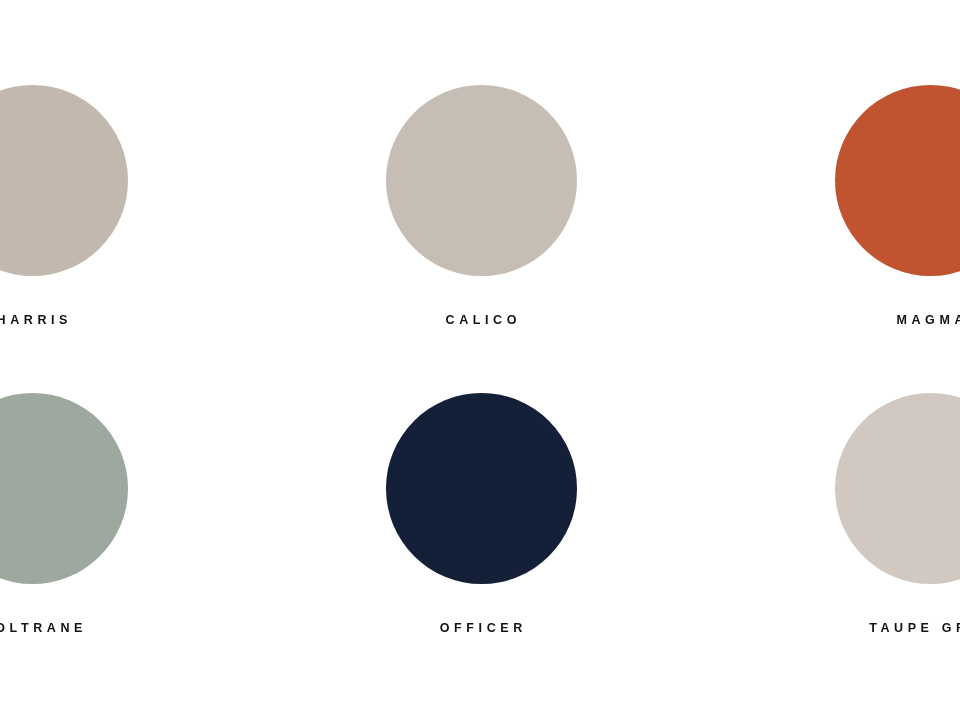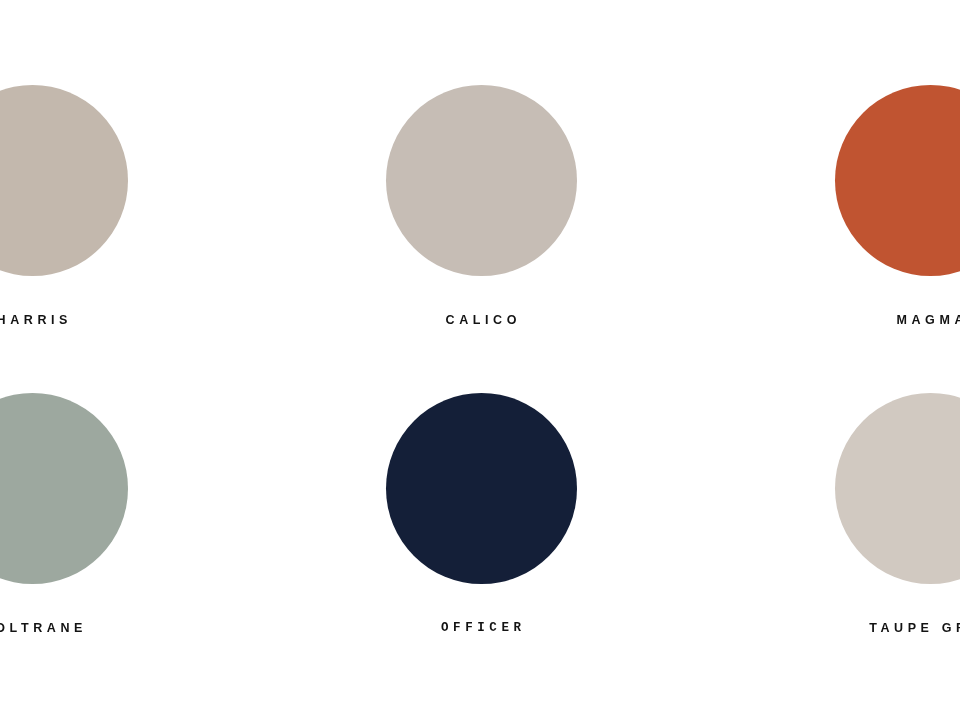--- a/index.html
+++ b/index.html
@@ -92,21 +92,21 @@
       <div class="swatch-label" style="color: rgb(19, 19, 19);">MAGMA</div>
     </div>
 
     <div class="swatch col-1">
       <div class="swatch-circle" style="background: rgb(157, 168, 159);"></div>
       <div class="swatch-label" style="color: rgb(19, 19, 19);">COLTRANE</div>
     </div>
 
     <div class="swatch col-2">
       <div class="swatch-circle" style="background: rgb(20, 31, 56);"></div>
-      <div class="swatch-label" style="color: rgb(19, 19, 19); font-family: Liberation Mono, monospace;">OFFICER</div>
+      <div class="swatch-label" style="color: rgb(19, 19, 19);">OFFICER</div>
     </div>
 
     <div class="swatch col-3">
       <div class="swatch-circle" style="background: rgb(209, 201, 193);"></div>
       <div class="swatch-label" style="color: rgb(19, 19, 19);">TAUPE GREY</div>
     </div>
 
   </div>
 </div>
 

